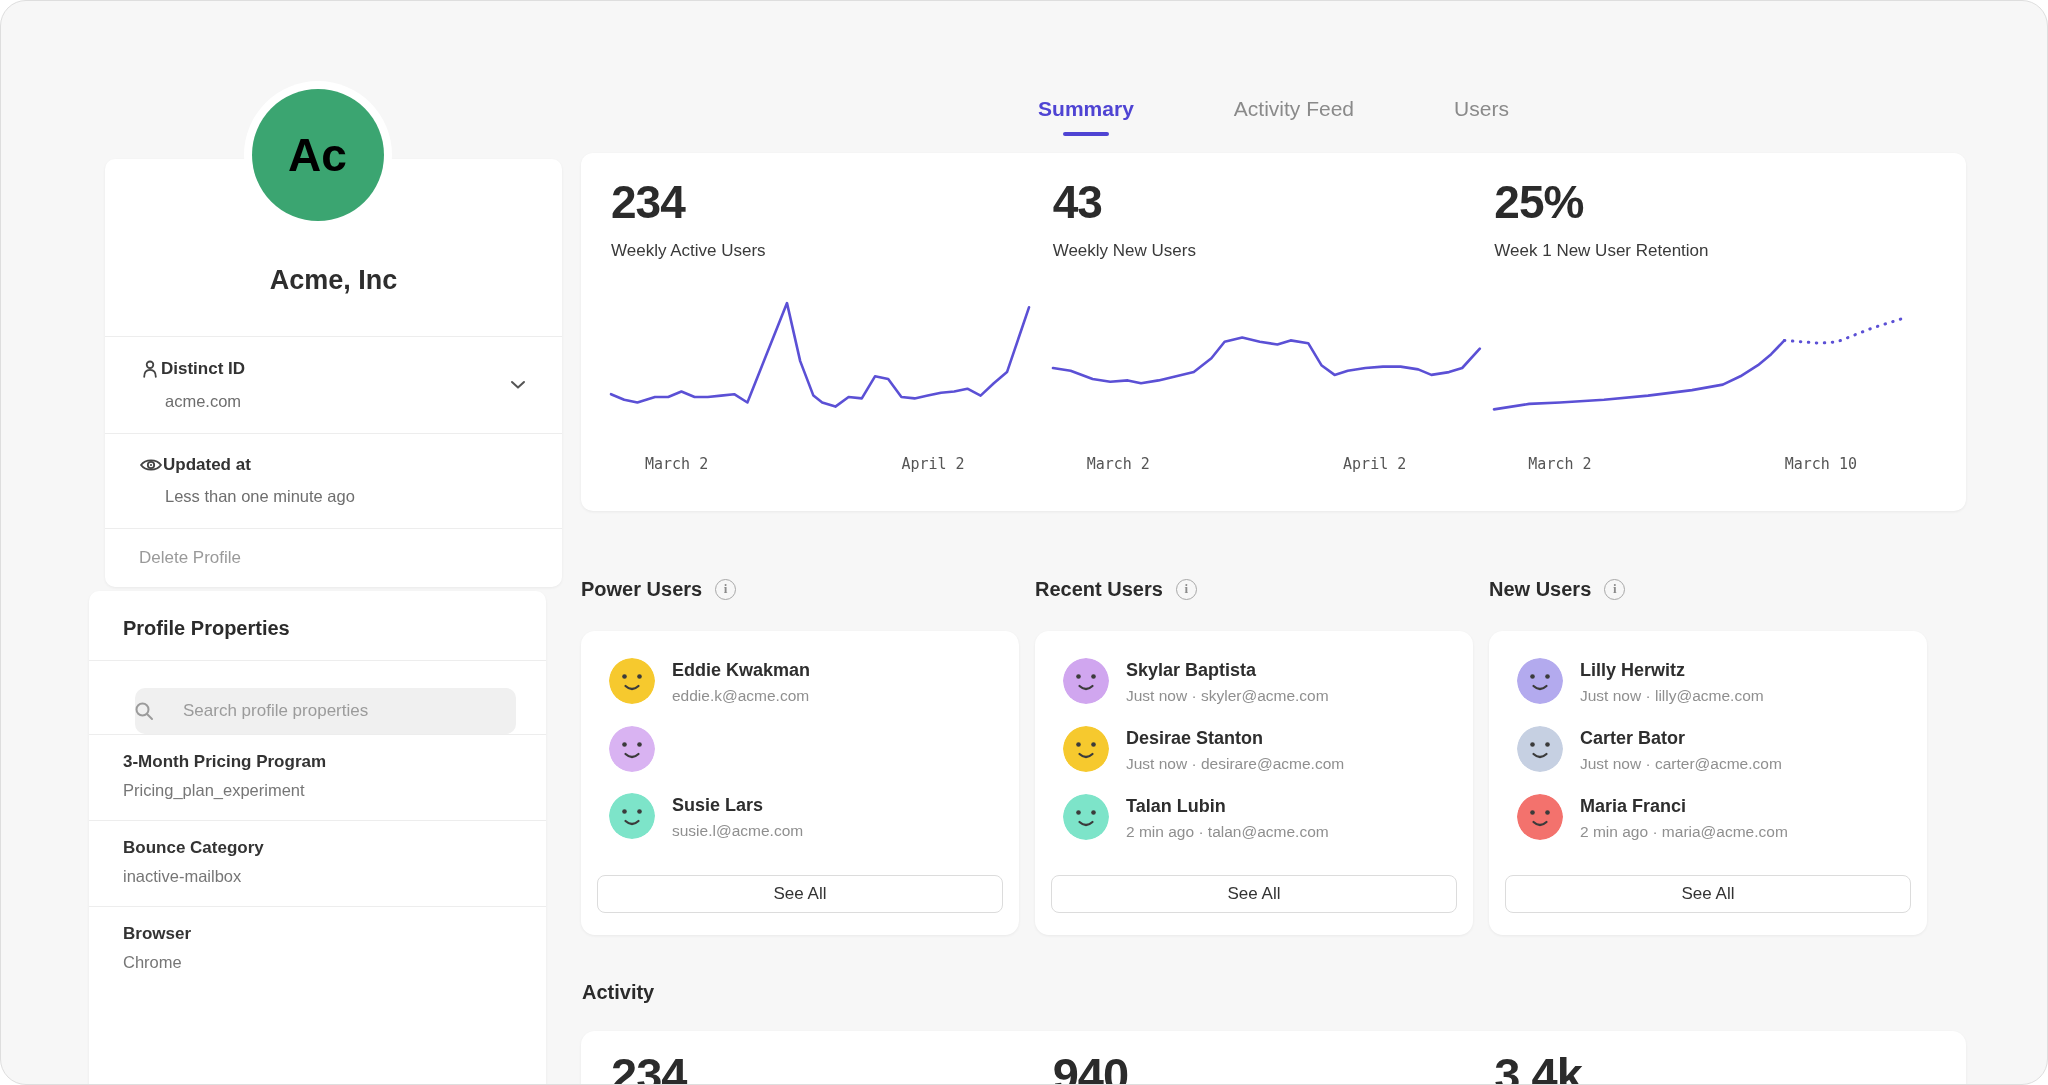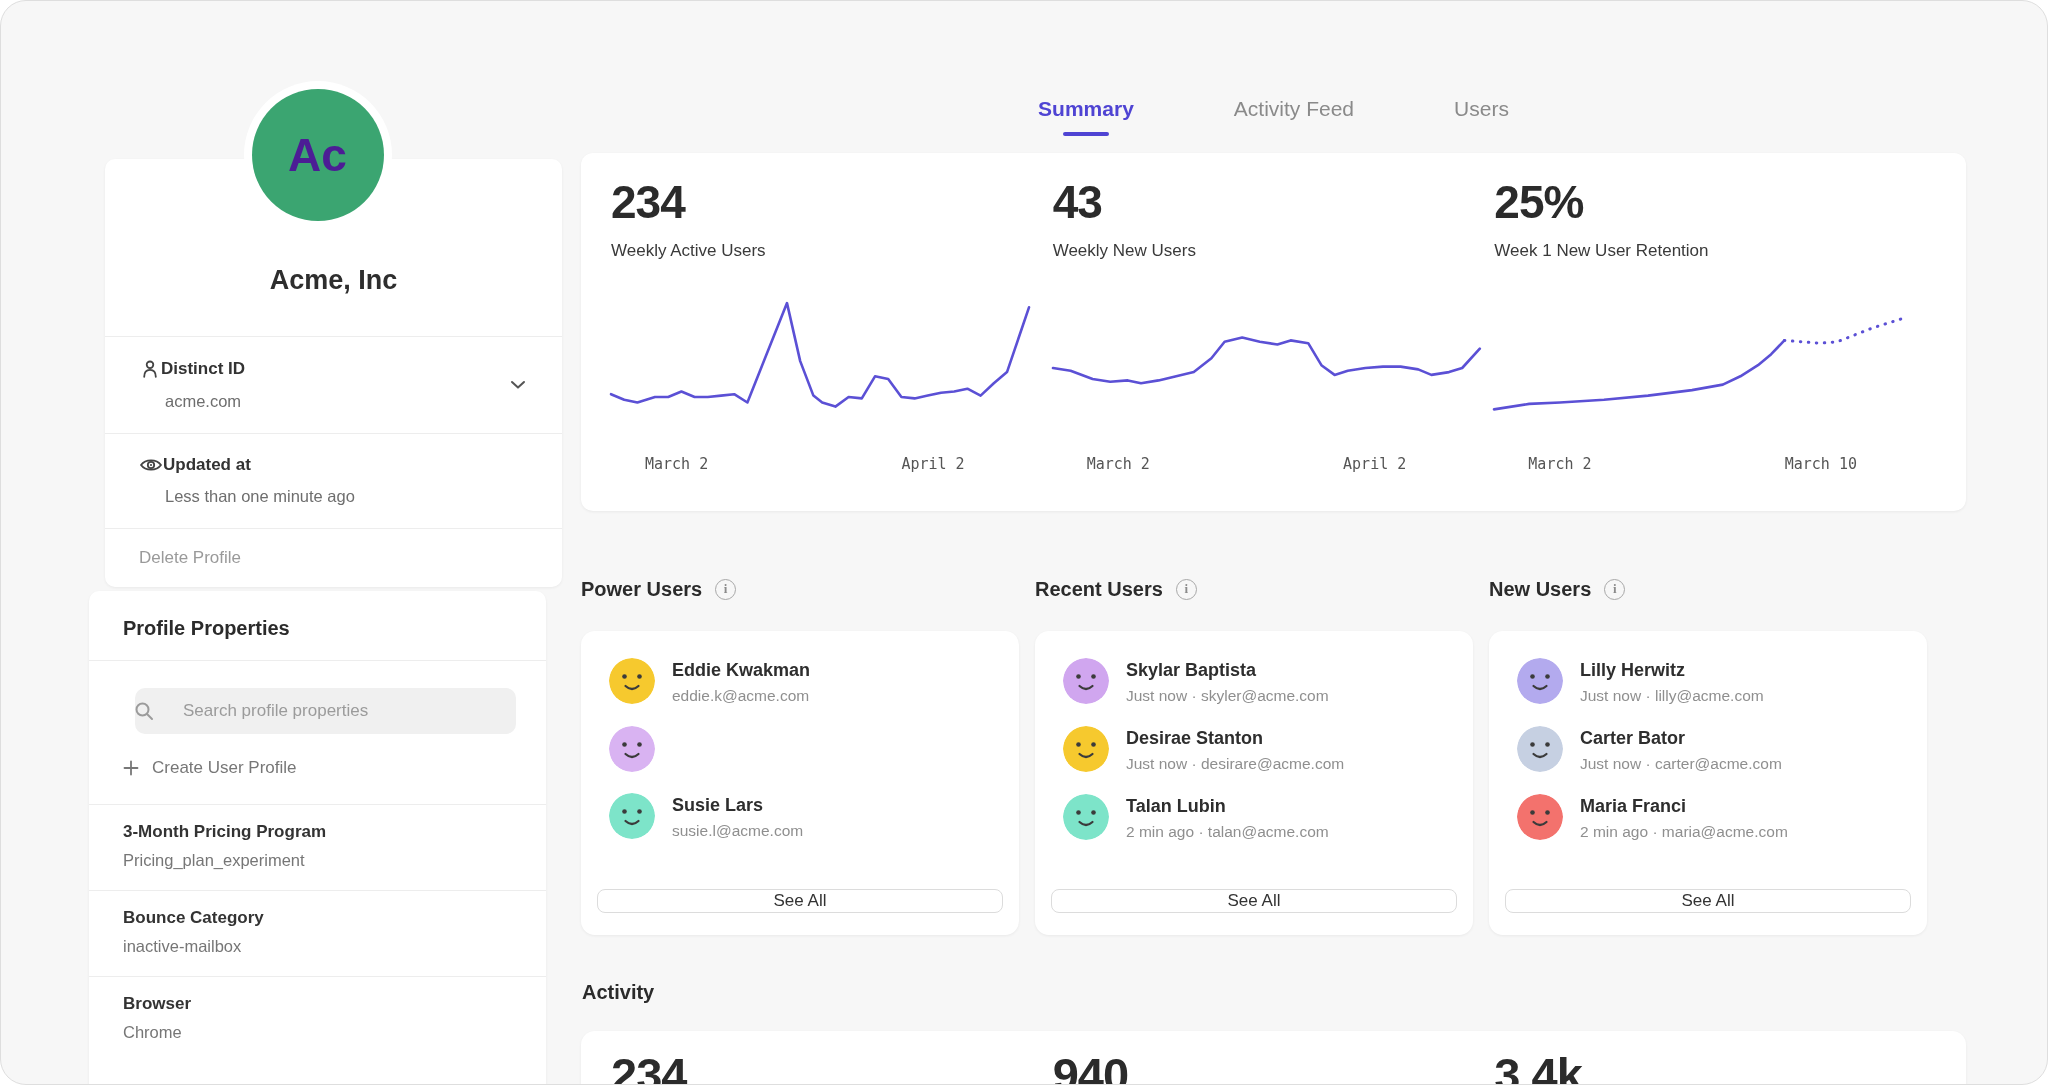--- a/index.html
+++ b/index.html
@@ -13,21 +13,21 @@
     position:absolute; inset:0; background:#f7f7f7; border-radius:26px;
     border:1px solid #dedede; overflow:hidden;
   }
 
   
   .sidebar { position:absolute; left:88px; top:0; width:457px; }
   .company-avatar {
     position:absolute; left:50%; transform:translateX(-50%); top:88px; z-index:3;
     width:132px; height:132px; border-radius:50%;
     display:flex; align-items:center; justify-content:center;
-    color:#4c1d95; font-size:46px; font-weight:700; box-shadow:0 0 0 8px #ffffff;
+    color:#000000; font-size:46px; font-weight:700; box-shadow:0 0 0 8px #ffffff;
   }
   .card { background:#fff; border-radius:10px; box-shadow:0 1px 3px rgba(0,0,0,.06); }
   .profile-card { position:absolute; top:158px; left:16px; width:457px; }
   .company-name { padding:106px 0 40px; text-align:center; font-size:27px; font-weight:700; color:#2e2e2e; }
   .field-row { position:relative; padding:21px 34px 22px; border-top:1px solid #ededed; }
   .field-head { display:flex; align-items:center; font-size:17px; font-weight:700; color:#333; }
   .field-value { margin:12px 0 0 26px; font-size:16.5px; color:#6e6e6e; }
   .field-chevron { position:absolute; right:30px; top:50%; transform:translateY(-50%); padding:6px; cursor:pointer; }
   .delete-row { padding:19px 34px; border-top:1px solid #ededed; color:#9a9a9a; font-size:17px; cursor:pointer;
     border-radius:0 0 10px 10px; }
@@ -72,21 +72,21 @@
   .user-section { width:438px; }
   .section-head { display:flex; align-items:center; gap:13px; font-size:20px; font-weight:700; color:#2b2b2b; height:28px; }
   .info-icon { width:21px; height:21px; border:1.5px solid #a8a8a8; border-radius:50%; color:#8b8b8b;
     display:inline-flex; align-items:center; justify-content:center; font:600 13px "Liberation Serif", serif; cursor:pointer; }
   .user-card { position:relative; margin-top:28px; height:304px; background:#fff; border-radius:14px;
     box-shadow:0 1px 3px rgba(0,0,0,.06); padding:27px 28px; }
   .user-row { display:flex; gap:17px; margin-bottom:21px; cursor:pointer; }
   .avatar { width:46px; height:46px; border-radius:50%; flex:0 0 46px; }
   .user-name { font-size:18px; font-weight:700; color:#2e2e2e; margin-top:2px; }
   .user-detail { font-size:15.5px; color:#8f8f8f; margin-top:6px; }
-  .see-all { position:absolute; left:16px; right:16px; bottom:22px; height:24px; background:#fff;
+  .see-all { position:absolute; left:16px; right:16px; bottom:22px; height:38px; background:#fff;
     border:1px solid #dcdcdc; border-radius:8px; display:flex; align-items:center; justify-content:center;
     font-size:17px; color:#333; cursor:pointer; }
 
   .activity-title { position:absolute; top:980px; left:1px; font-size:20px; font-weight:700; color:#2b2b2b; }
   .activity-card { position:absolute; top:1030px; left:0; width:1385px; height:220px; background:#fff;
     border-radius:14px 14px 0 0; box-shadow:0 1px 3px rgba(0,0,0,.06); display:flex; padding:20px 30px; }
   .activity-col { flex:1; }
   .activity-value { font-size:47px; font-weight:700; color:#2b2b2b; letter-spacing:-1px; line-height:1; }
 
   .icon-stroke { stroke:#444; fill:none; stroke-width:1.8; stroke-linecap:round; stroke-linejoin:round; }
@@ -138,27 +138,20 @@
       <div class="props-divider"></div>
       <div class="search-wrap">
         <span class="search-icon">
           <svg width="20" height="20" viewBox="0 0 20 20">
               <circle cx="8.5" cy="8.5" r="6" fill="none" stroke="#9b9b9b" stroke-width="2"></circle>
               <line x1="13" y1="13" x2="18" y2="18" stroke="#9b9b9b" stroke-width="2" stroke-linecap="round"></line>
             </svg>
         </span>
         <input class="search-input" type="text" placeholder="Search profile properties" style="">
       </div>
-      <div class="create-row">
-        <svg width="16" height="16" viewBox="0 0 16 16">
-            <line x1="8" y1="1.5" x2="8" y2="14.5" stroke="#777" stroke-width="1.8" stroke-linecap="round"></line>
-            <line x1="1.5" y1="8" x2="14.5" y2="8" stroke="#777" stroke-width="1.8" stroke-linecap="round"></line>
-          </svg>
-        <span>Create User Profile</span>
-      </div>
       <div id="prop-list">
           <div class="prop-row">
     <div class="prop-name">3-Month Pricing Program</div>
     <div class="prop-value">Pricing_plan_experiment</div>
   </div>
           <div class="prop-row">
     <div class="prop-name">Bounce Category</div>
     <div class="prop-value">inactive-mailbox</div>
   </div>
           <div class="prop-row">

